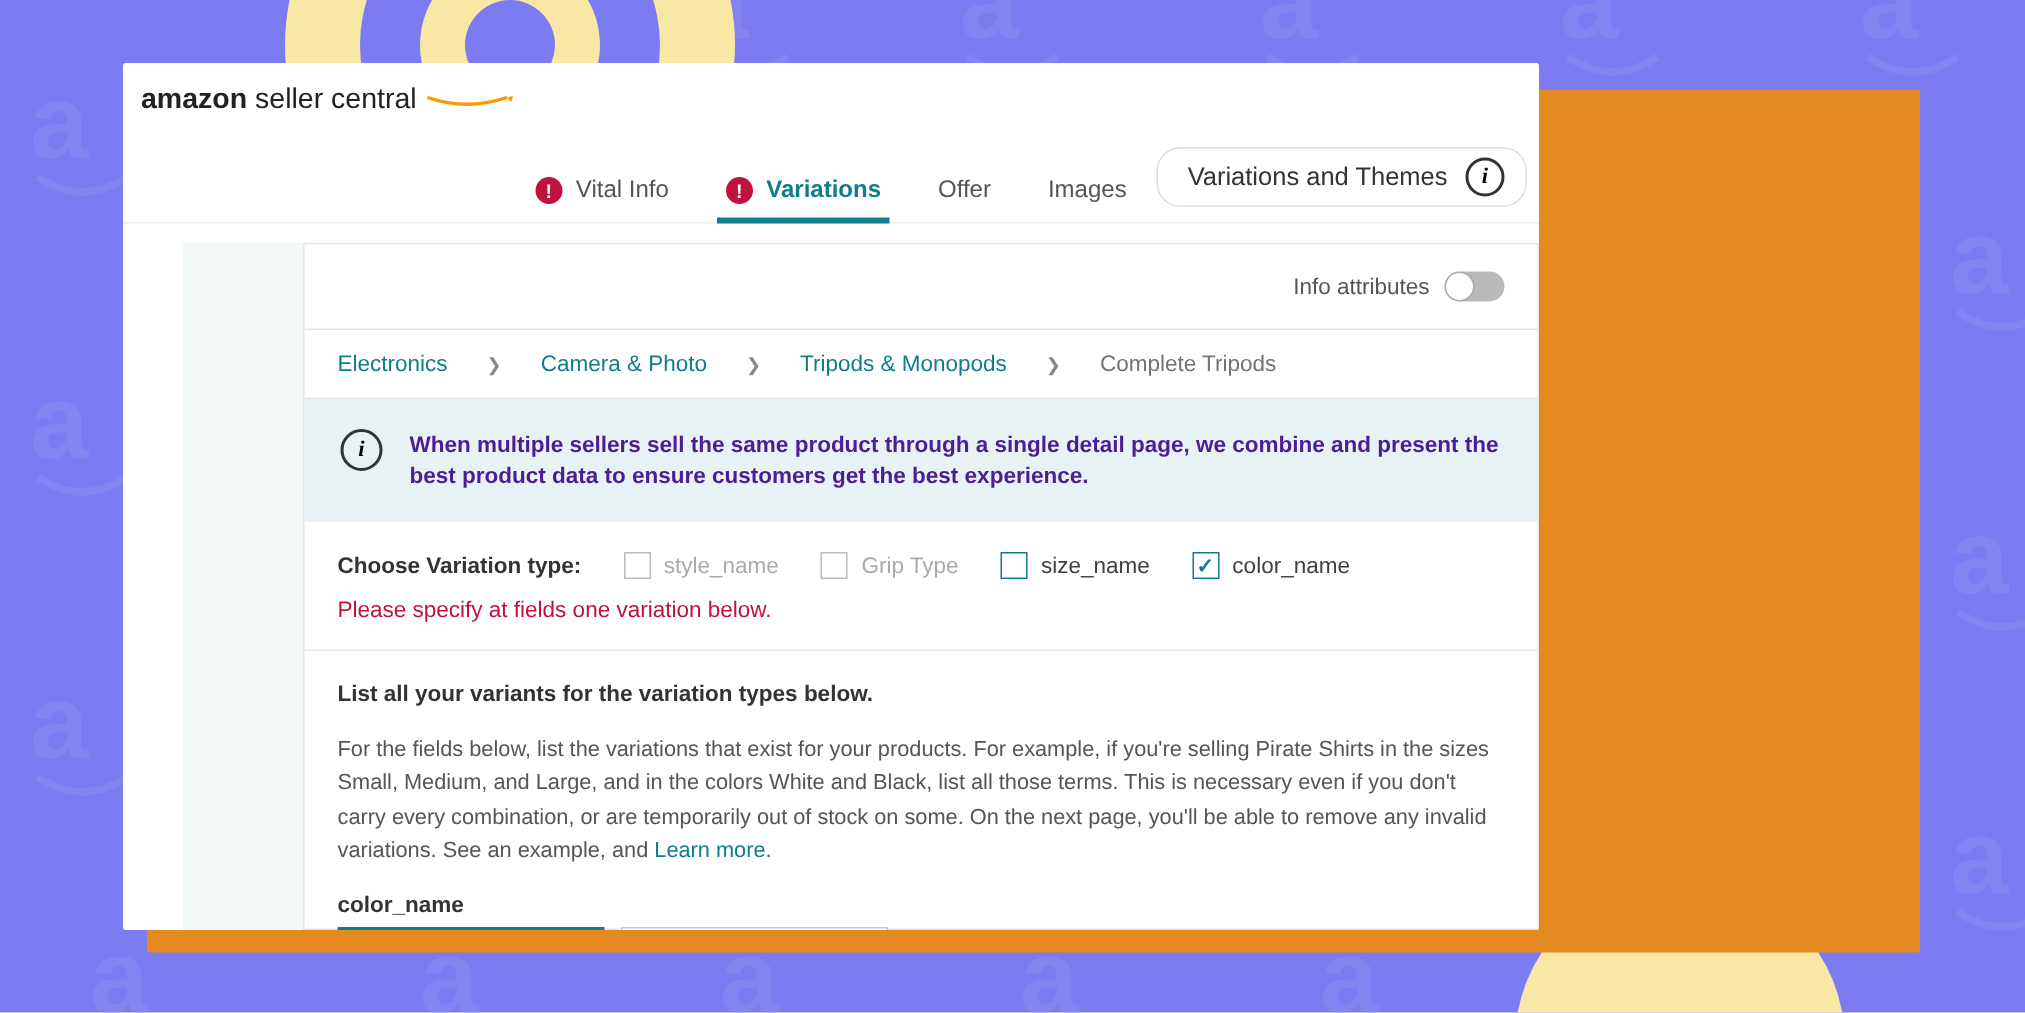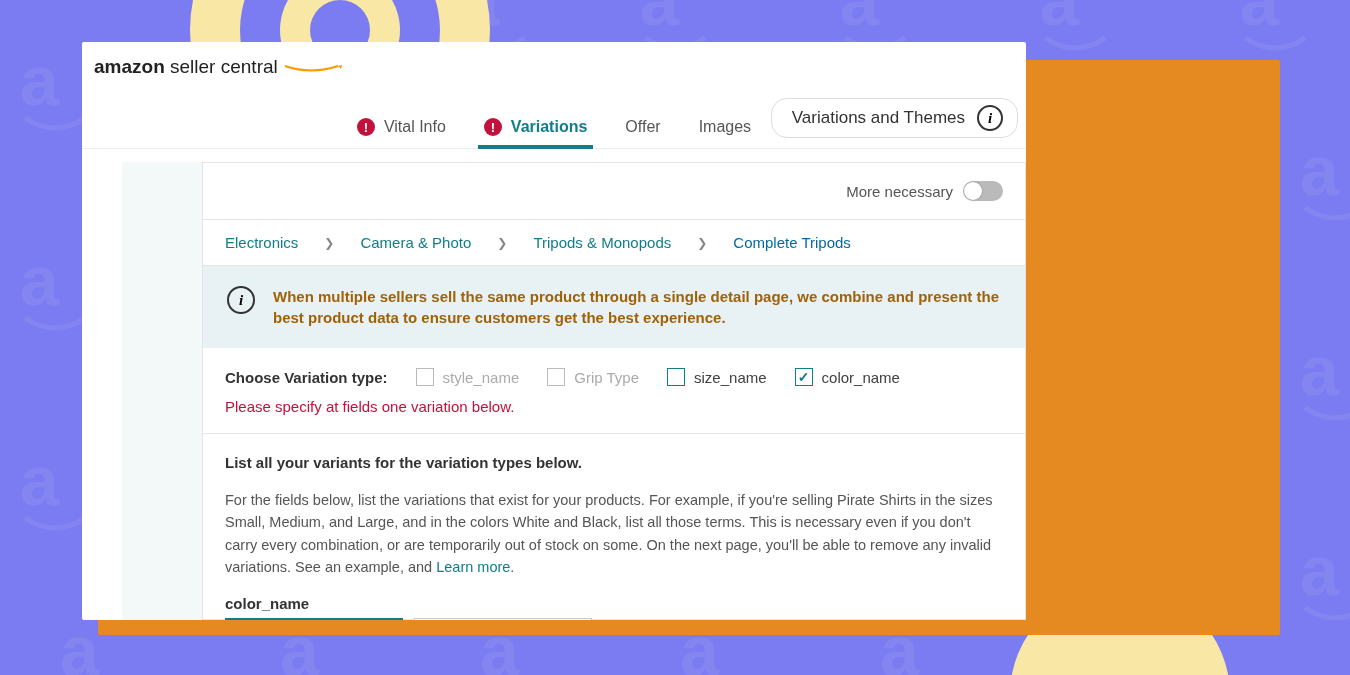--- a/index.html
+++ b/index.html
@@ -27,24 +27,24 @@
 .tab.active{color:#0f7d8b;font-weight:700;position:relative}
 .tab.active::after{content:"";position:absolute;left:-6px;right:-6px;bottom:-13px;height:4px;background:#0f7d8b}
 .bang{width:18px;height:18px;background:#c0123c;border-radius:50%;color:#fff;font-weight:700;font-size:13px;display:flex;align-items:center;justify-content:center}
 .content-wrap{position:absolute;left:40px;right:0;top:120px;bottom:0;background:#f3f8f9;overflow:hidden}
 .panel{position:absolute;left:80px;right:0;top:0;bottom:0;background:#fff;border:1px solid #e5e5e5}
 .more-attr{display:flex;align-items:center;justify-content:flex-end;gap:10px;padding:18px 22px;color:#555;font-size:15px}
 .toggle{width:40px;height:20px;background:#bababa;border-radius:20px;position:relative;cursor:pointer}
 .toggle::after{content:"";position:absolute;width:18px;height:18px;background:#fff;border-radius:50%;left:1px;top:1px;box-shadow:0 0 2px rgba(0,0,0,.3)}
 .breadcrumb{padding:14px 22px;border-top:1px solid #e5e5e5;border-bottom:1px solid #e5e5e5;font-size:15px;color:#0f7d8b;display:flex;align-items:center;gap:26px}
 .breadcrumb .chev{color:#888;font-size:12px}
-.breadcrumb .last{color:#0369a1}
+.breadcrumb .last{color:#737373}
 .info-banner{background:#e8f2f5;padding:20px 24px;display:flex;gap:18px;align-items:flex-start}
 .info-banner .ico{flex-shrink:0;width:28px;height:28px;border:2px solid #333;border-radius:50%;display:flex;align-items:center;justify-content:center;font-family:Georgia,serif;font-weight:bold;font-style:italic;font-size:15px}
-.info-banner p{font-weight:700;color:#a16207;font-size:15px;line-height:1.4}
+.info-banner p{font-weight:700;color:#4c1d95;font-size:15px;line-height:1.4}
 .chooser{padding:20px 22px 8px;display:flex;align-items:center;gap:28px;font-size:15px;color:#333}
 .chooser b{font-weight:700}
 .cb-wrap{display:flex;align-items:center;gap:9px;cursor:pointer}
 .cb{width:18px;height:18px;border:1.5px solid #bbb;position:relative}
 .cb.teal{border-color:#0f7d8b}
 .cb.checked{border-color:#0f7d8b}
 .cb.checked::after{content:"✓";position:absolute;inset:0;display:flex;align-items:center;justify-content:center;color:#0f7d8b;font-size:14px;font-weight:900}
 .cb-lbl{color:#404040}
 .cb-lbl.dis{color:#aaa}
 .err{color:#c0123c;font-size:15px;padding:4px 22px 18px}
@@ -139,21 +139,21 @@
     </div>
     <div class="tab">
       <span>Images</span>
     </div>
   </div>
 
   <div class="content-wrap">
     <div class="panel">
 
       <div class="more-attr">
-        <span>More necessary</span>
+        <span>Info attributes</span>
         <div class="toggle"></div>
       </div>
 
       <div class="breadcrumb">
         <a>Electronics</a>
         <span class="chev">❯</span>
         <a>Camera &amp; Photo</a>
         <span class="chev">❯</span>
         <a>Tripods &amp; Monopods</a>
         <span class="chev">❯</span>

